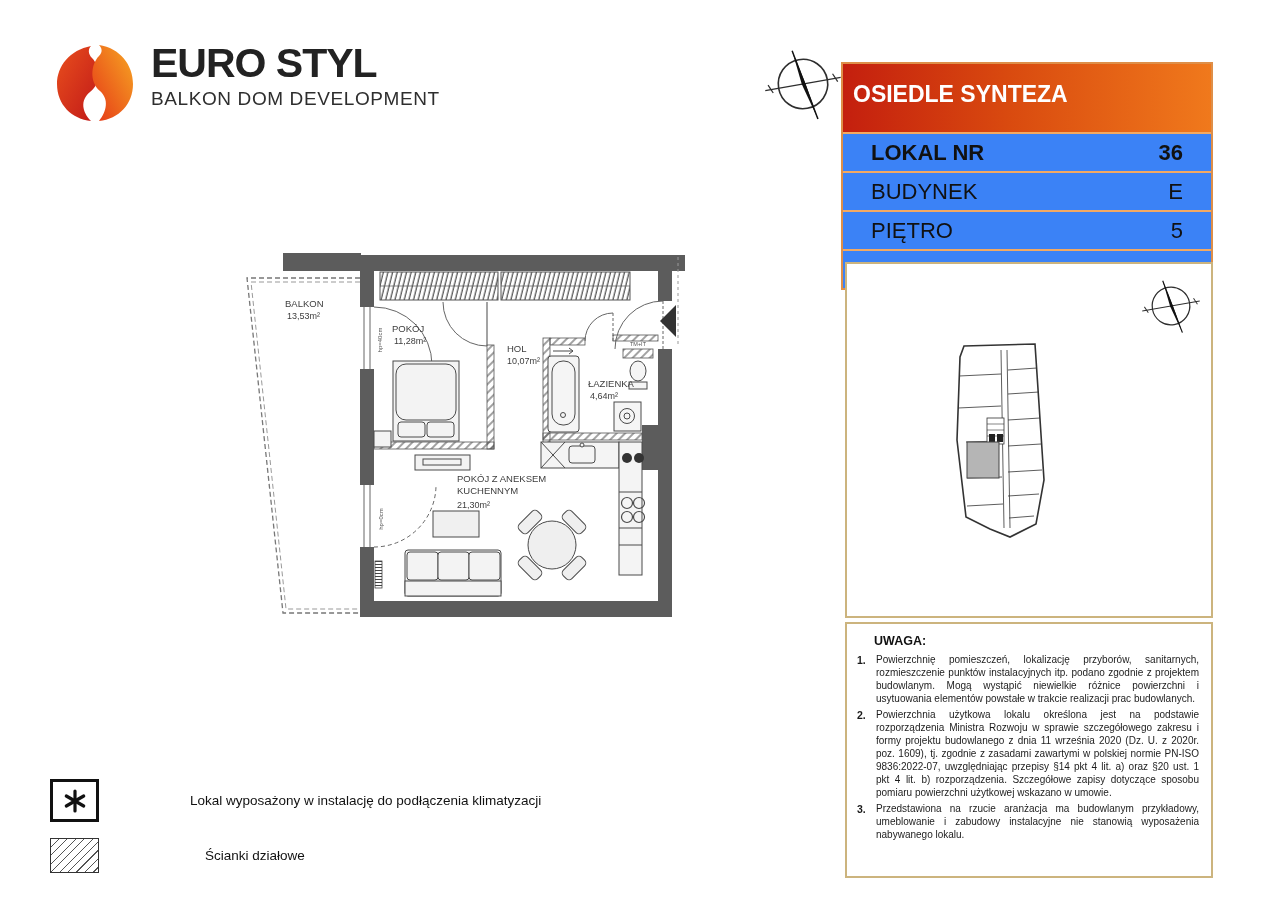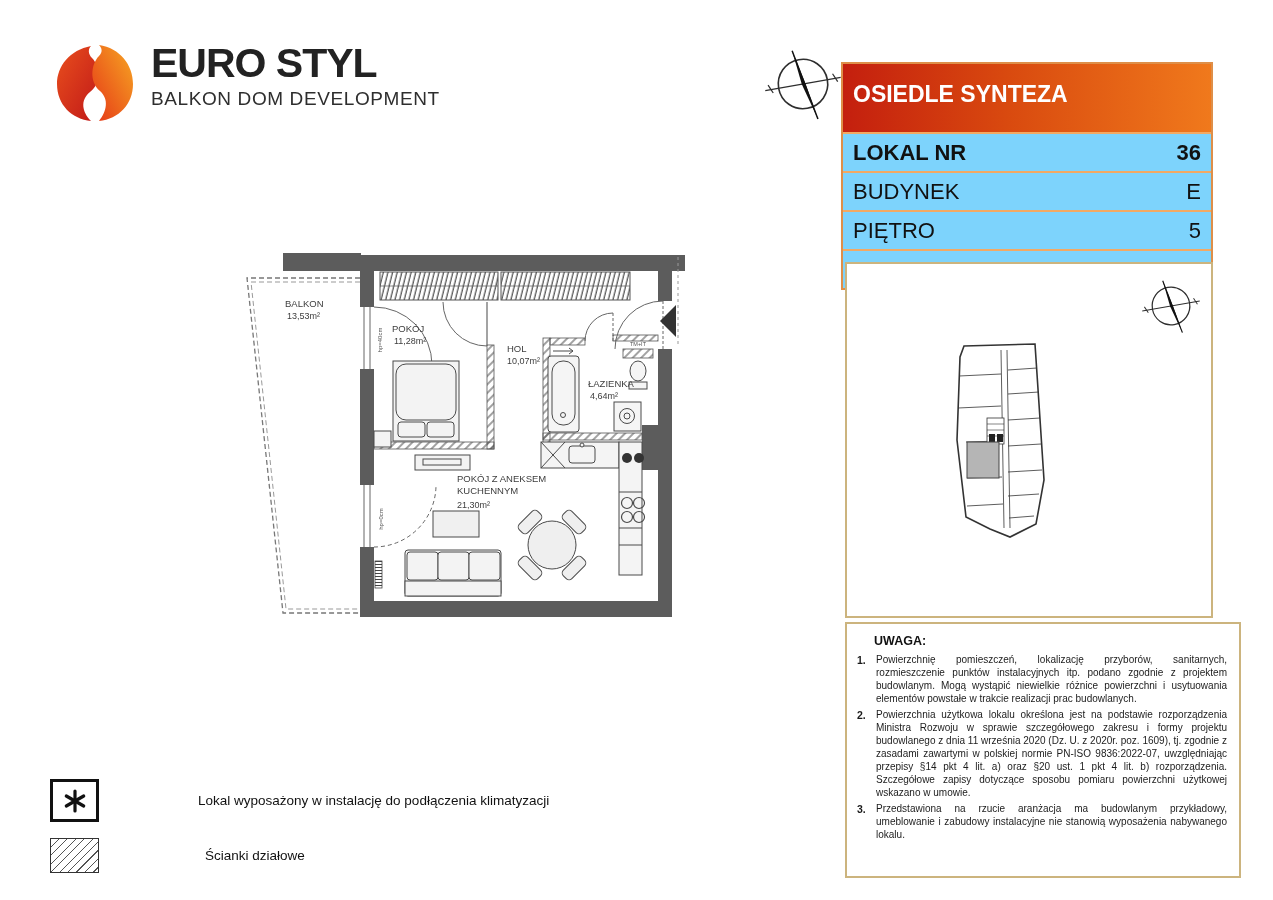--- a/index.html
+++ b/index.html
@@ -9,28 +9,28 @@
   
   .logo{position:absolute;left:55px;top:43px;display:flex;align-items:flex-start;gap:16px;}
   .logo-title{font-size:41px;font-weight:bold;letter-spacing:-1px;color:#222;line-height:1;}
   .logo-sub{font-size:19px;color:#2e2e2e;letter-spacing:.6px;margin-top:4px;}
 
   
   .estate-card{position:absolute;left:841px;top:62px;width:372px;border:2px solid #de8f49;box-sizing:border-box;background:#fff;}
   .estate-header{height:44px;line-height:36px;padding:12px 10px;font-size:23px;font-weight:bold;color:#fff;
                  background:linear-gradient(90deg,#c41f0e 0%,#d94a0f 45%,#f0791c 100%);}
   .estate-row{display:flex;justify-content:space-between;align-items:center;height:37px;
-              border-top:2px solid #f2a963;padding:0 10px;font-size:22px;color:#111;background:#7dd3fc;}
+              border-top:2px solid #f2a963;padding:0 28px;font-size:22px;color:#111;background:#3b82f6;}
   .estate-row:first-of-type{border-top:2px solid #fff;box-shadow:0 -2px 0 #f2a963 inset;}
   .estate-row.bold-row .lbl,.estate-row.bold-row .val{font-weight:bold;}
 
   
   .panel{position:absolute;border:2px solid #ccb47e;box-sizing:border-box;background:#fff;}
   .panel.site{left:845px;top:262px;width:368px;height:356px;}
-  .panel.notes{left:845px;top:622px;width:396px;height:256px;padding:8px 12px 0 10px;}
+  .panel.notes{left:845px;top:622px;width:368px;height:256px;padding:8px 12px 0 10px;}
   .notes-heading{font-size:12.5px;font-weight:bold;margin:2px 0 5px 17px;color:#111;}
   .note-item{display:flex;gap:5px;margin-bottom:3px;}
   .note-num{flex:none;width:14px;font-size:10.5px;font-weight:bold;padding-top:1px;}
   .note-text{font-size:10px;line-height:13px;text-align:justify;color:#1c1c1c;}
 
   
   .legend-item{position:absolute;display:flex;align-items:center;}
   .legend-box{box-sizing:border-box;background:#fff;display:flex;align-items:center;justify-content:center;}
   .legend-box.ac{left:0;width:49px;height:43px;border:3px solid #111;}
   .legend-box.hatch{width:49px;height:35px;border:1.5px solid #333;
@@ -328,20 +328,20 @@
   <div class="legend-item li-1">
     <div class="legend-box ac">
       <svg width="26" height="26" viewBox="-13 -13 26 26">
         <g stroke="#111" stroke-width="3.2" stroke-linecap="round">
           <line x1="0" y1="-10" x2="0" y2="10"></line>
           <line x1="-8.7" y1="-5" x2="8.7" y2="5"></line>
           <line x1="-8.7" y1="5" x2="8.7" y2="-5"></line>
         </g>
       </svg>
     </div>
-    <span class="legend-label" style="left:78px;">Lokal wyposażony w instalację do podłączenia klimatyzacji</span>
+    <span class="legend-label" style="left:70px;">Lokal wyposażony w instalację do podłączenia klimatyzacji</span>
   </div>
   <div class="legend-item li-2">
     <div class="legend-box hatch"></div>
     <span class="legend-label" style="left:85px;">Ścianki działowe</span>
   </div>
 
 </div>
 
 </body></html>

